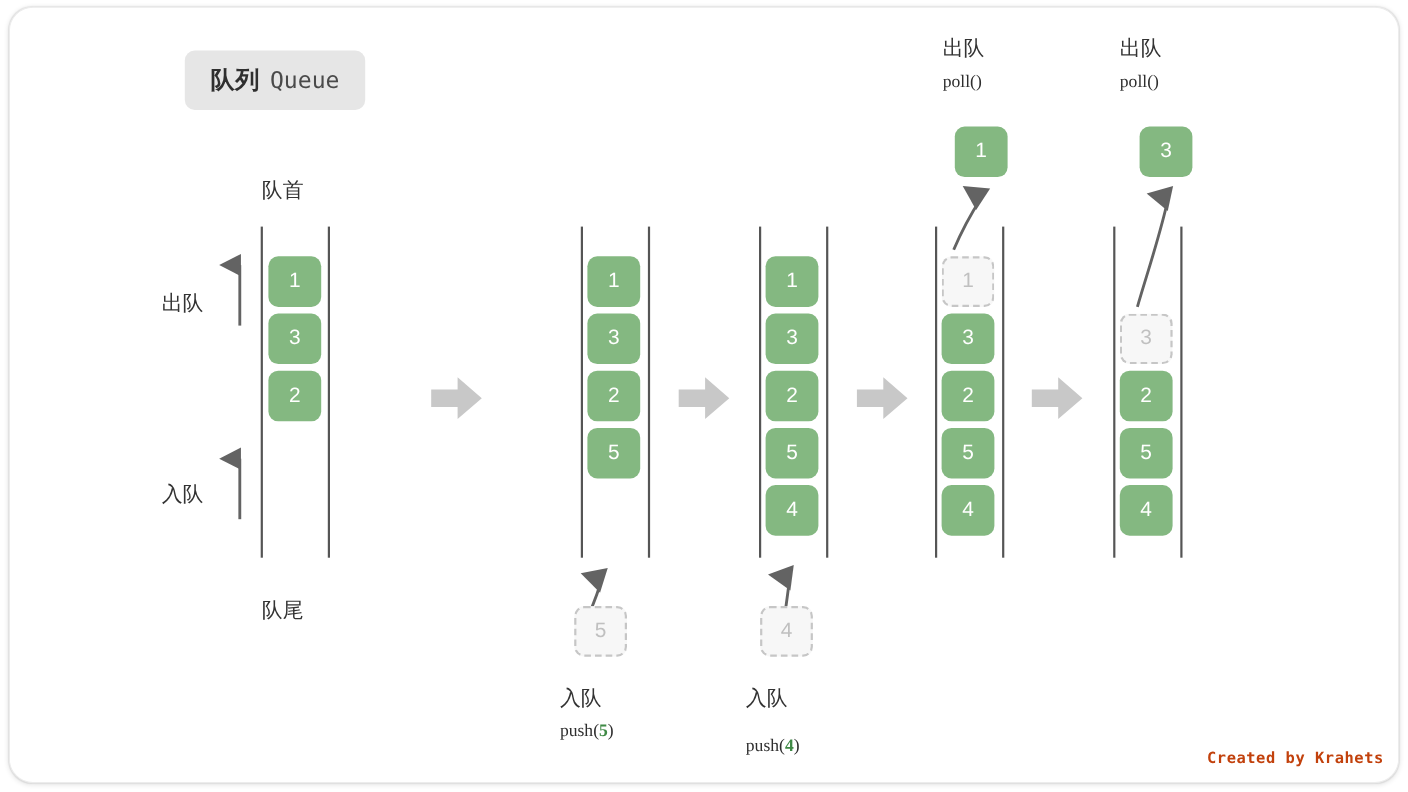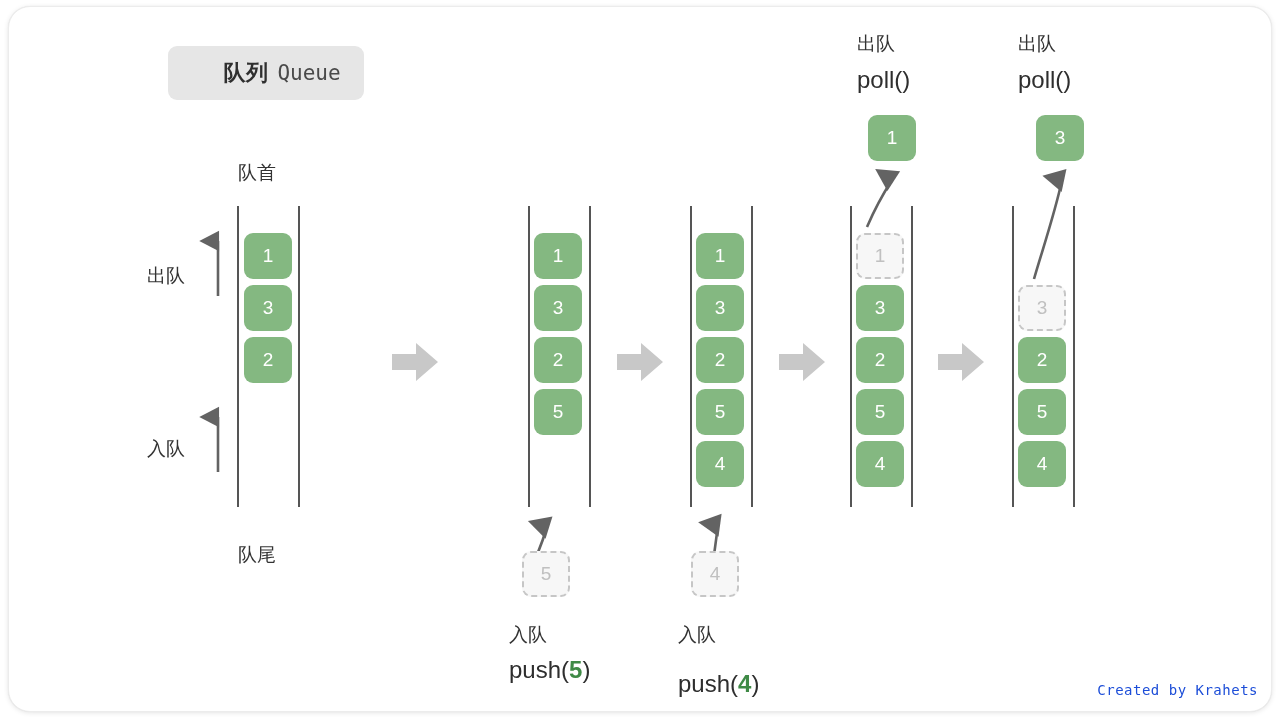--- a/index.html
+++ b/index.html
@@ -32,21 +32,20 @@
   
   #title-chip {
     left: 168px; top: 46px;
     width: 164px; height: 54px;
     background: #e6e6e6;
     border-radius: 9px;
     display: flex;
     align-items: center;
     justify-content: center;
     gap: 9px;
-    padding-left: 32px;
   }
   #title-chip .cn {
     font-size: 22px;
     font-weight: bold;
     color: #2f2f2f;
     letter-spacing: 0.5px;
   }
   #title-chip .en {
     font-size: 21px;
     color: #4a4a4a;
@@ -60,23 +59,23 @@
     color: #333333;
     white-space: nowrap;
   }
   .cap-cn {
     font-size: 19px;
     color: #333333;
     white-space: nowrap;
     text-align: left;
   }
   .cap-code {
-    font-size: 24px;
+    font-size: 16px;
     color: #2e2e2e;
-    font-family: Liberation Sans, sans-serif;
+    font-family: Liberation Serif, serif;
     white-space: nowrap;
   }
   .cap-code .arg { color: #3f8a46; font-weight: bold; }
 
   
   .rail {
     width: 2px;
     background: #555555;
   }
 
@@ -99,23 +98,24 @@
     color: #c0c0c0;
   }
 
   
   .tarrow { width: 46px; height: 40px; }
 
   
   #credit {
     right: 22px; bottom: 22px;
     font-size: 14px;
-    color: #1d4ed8;
+    color: #c2410c;
     font-family: "DejaVu Sans Mono", "Liberation Mono", monospace;
     letter-spacing: 0.5px;
+    font-weight: bold;
   }
   svg { overflow: visible; }
 </style>
 </head>
 <body>
 
 <div id="stage">
   <div id="card" class="abs"></div>
 
   <div id="title-chip" class="abs">

